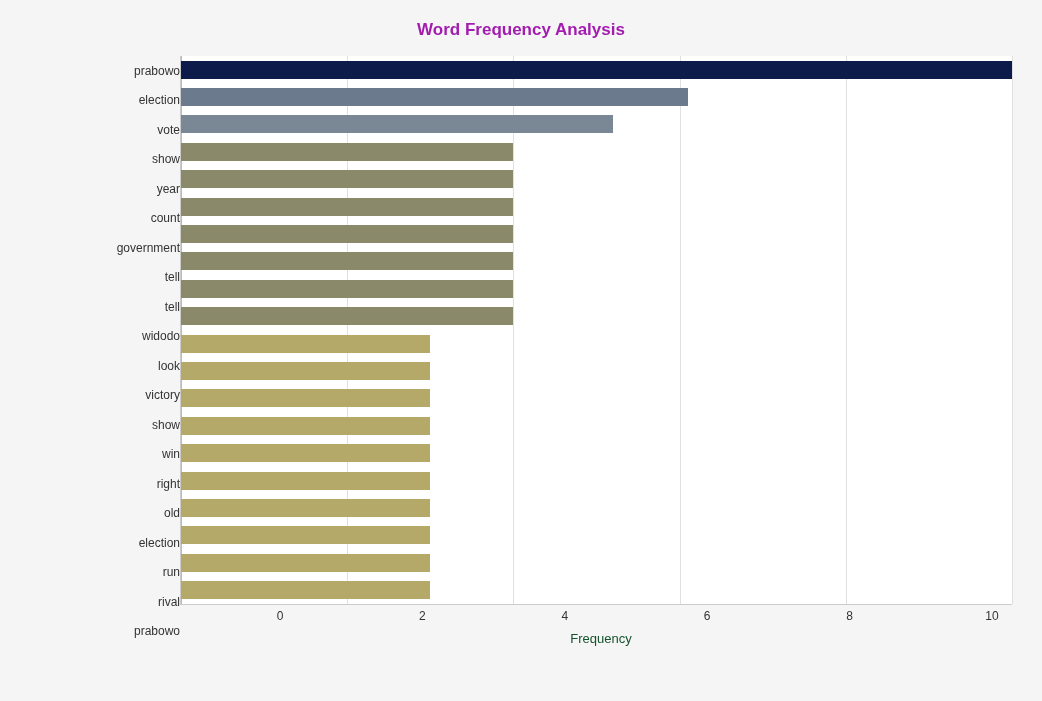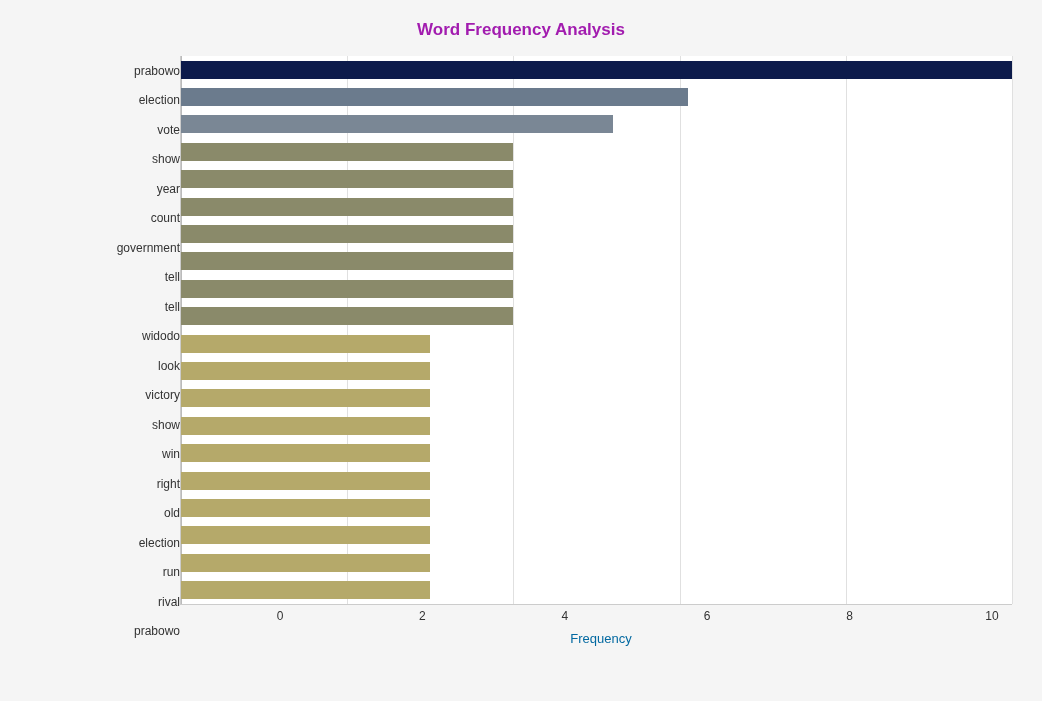--- a/index.html
+++ b/index.html
@@ -83,21 +83,21 @@
     }
     .x-label {
       font-size: 12px;
       color: #333;
       text-align: center;
       width: 40px;
     }
     .x-axis-title {
       text-align: center;
       font-size: 13px;
-      color: #0369a1;
+      color: #14532d;
       margin-top: 8px;
       margin-left: -70px;
     }
     .x-axis-wrapper {
       margin-left: 80px;
     }
   </style>
 </head>
 <body>
 

